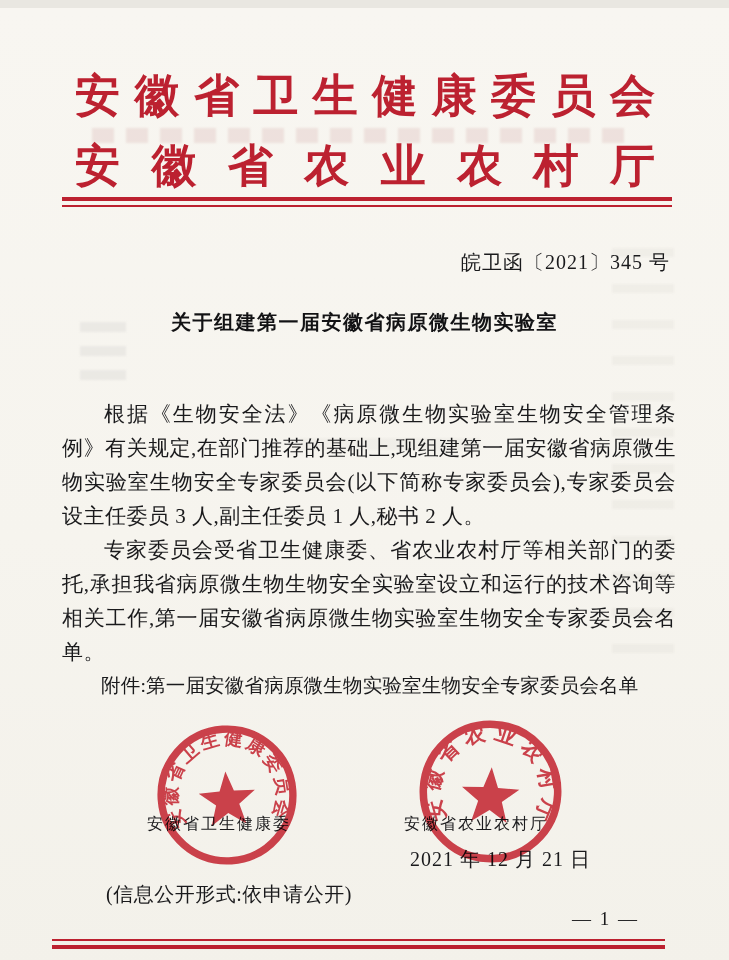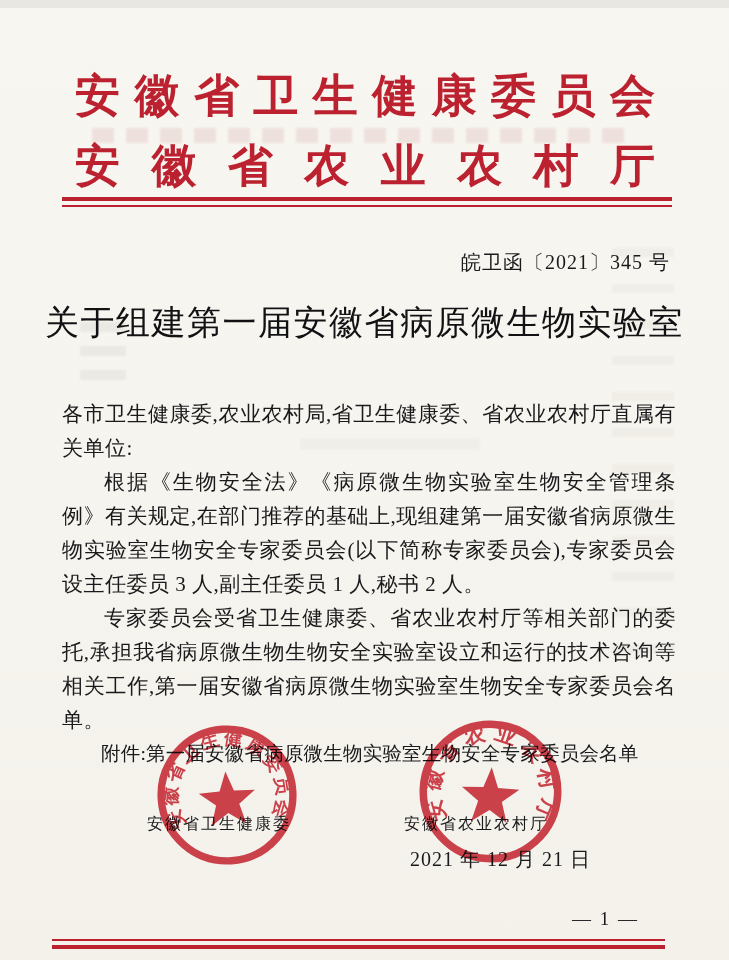--- a/index.html
+++ b/index.html
@@ -28,21 +28,21 @@
   .rule-bot-thin{left:52px;top:931px;width:613px;height:2px;}
   .rule-bot-thick{left:52px;top:937px;width:613px;height:4px;}
   
   .doc-number{
     position:absolute;right:59px;top:241px;
     font-size:20px;letter-spacing:1px;
   }
   
   .title{
     position:absolute;left:0;top:294px;width:729px;
-    text-align:center;font-weight:normal;font-size:34px;line-height:40px;
+    text-align:center;font-weight:bold;font-size:20px;line-height:40px;
     letter-spacing:1.5px;color:#121214;
     font-family:"Liberation Sans","DejaVu Sans",sans-serif;
   }
   
   .body-text{
     position:absolute;left:62px;top:389px;width:614px;
     font-size:21px;line-height:34px;letter-spacing:.5px;
     text-align:justify;text-justify:inter-character;
   }
   .body-text p{margin:0;}
@@ -90,21 +90,20 @@
   <div class="rule rule-top-thick"></div>
   <div class="rule rule-top-thin"></div>
 
   <div class="doc-number">皖卫函〔2021〕345 号</div>
 
   <div class="title">
     <div>关于组建第一届安徽省病原微生物实验室</div>
   </div>
 
   <div class="body-text">
-    <p class="salutation">各市卫生健康委,农业农村局,省卫生健康委、省农业农村厅直属有关单位:</p>
     <p class="para">根据《生物安全法》《病原微生物实验室生物安全管理条例》有关规定,在部门推荐的基础上,现组建第一届安徽省病原微生物实验室生物安全专家委员会(以下简称专家委员会),专家委员会设主任委员 3 人,副主任委员 1 人,秘书 2 人。</p>
     <p class="para">专家委员会受省卫生健康委、省农业农村厅等相关部门的委托,承担我省病原微生物生物安全实验室设立和运行的技术咨询等相关工作,第一届安徽省病原微生物实验室生物安全专家委员会名单。</p>
     <p class="attachment">附件:第一届安徽省病原微生物实验室生物安全专家委员会名单</p>
   </div>
 
   <div class="sig sig-left">安徽省卫生健康委</div>
   <div class="sig sig-right">安徽省农业农村厅</div>
   <div class="sig-date">2021 年 12 月 21 日</div>
 
   <svg class="seal seal-left" viewBox="0 0 200 200" aria-hidden="true">
@@ -118,17 +117,18 @@
 
   <svg class="seal seal-right" viewBox="0 0 200 200" aria-hidden="true">
     <circle cx="100" cy="100" r="89" fill="none" stroke="currentColor" stroke-width="10"></circle>
     <polygon transform="translate(0,8)" fill="currentColor" points="100,60 109.7,86.7 138,87.6 115.7,105.1 123.5,132.4 100,116.5 76.5,132.4 84.3,105.1 62,87.6 90.3,86.7"></polygon>
     <path id="sealArcR" d="M 59 154 A 68 68 0 1 1 141 154" fill="none"></path>
     <text font-size="28" letter-spacing="9" fill="currentColor" font-family="Liberation Serif, DejaVu Serif, serif" font-weight="bold">
       <textPath href="#sealArcR" startOffset="50%" text-anchor="middle">安徽省农业农村厅</textPath>
     </text>
   </svg>
 
+  <div class="disclosure">(信息公开形式:依申请公开)</div>
   <div class="page-num">— 1 —</div>
   <div class="rule rule-bot-thin"></div>
   <div class="rule rule-bot-thick"></div>
 
 </div>
 
 </body></html>

